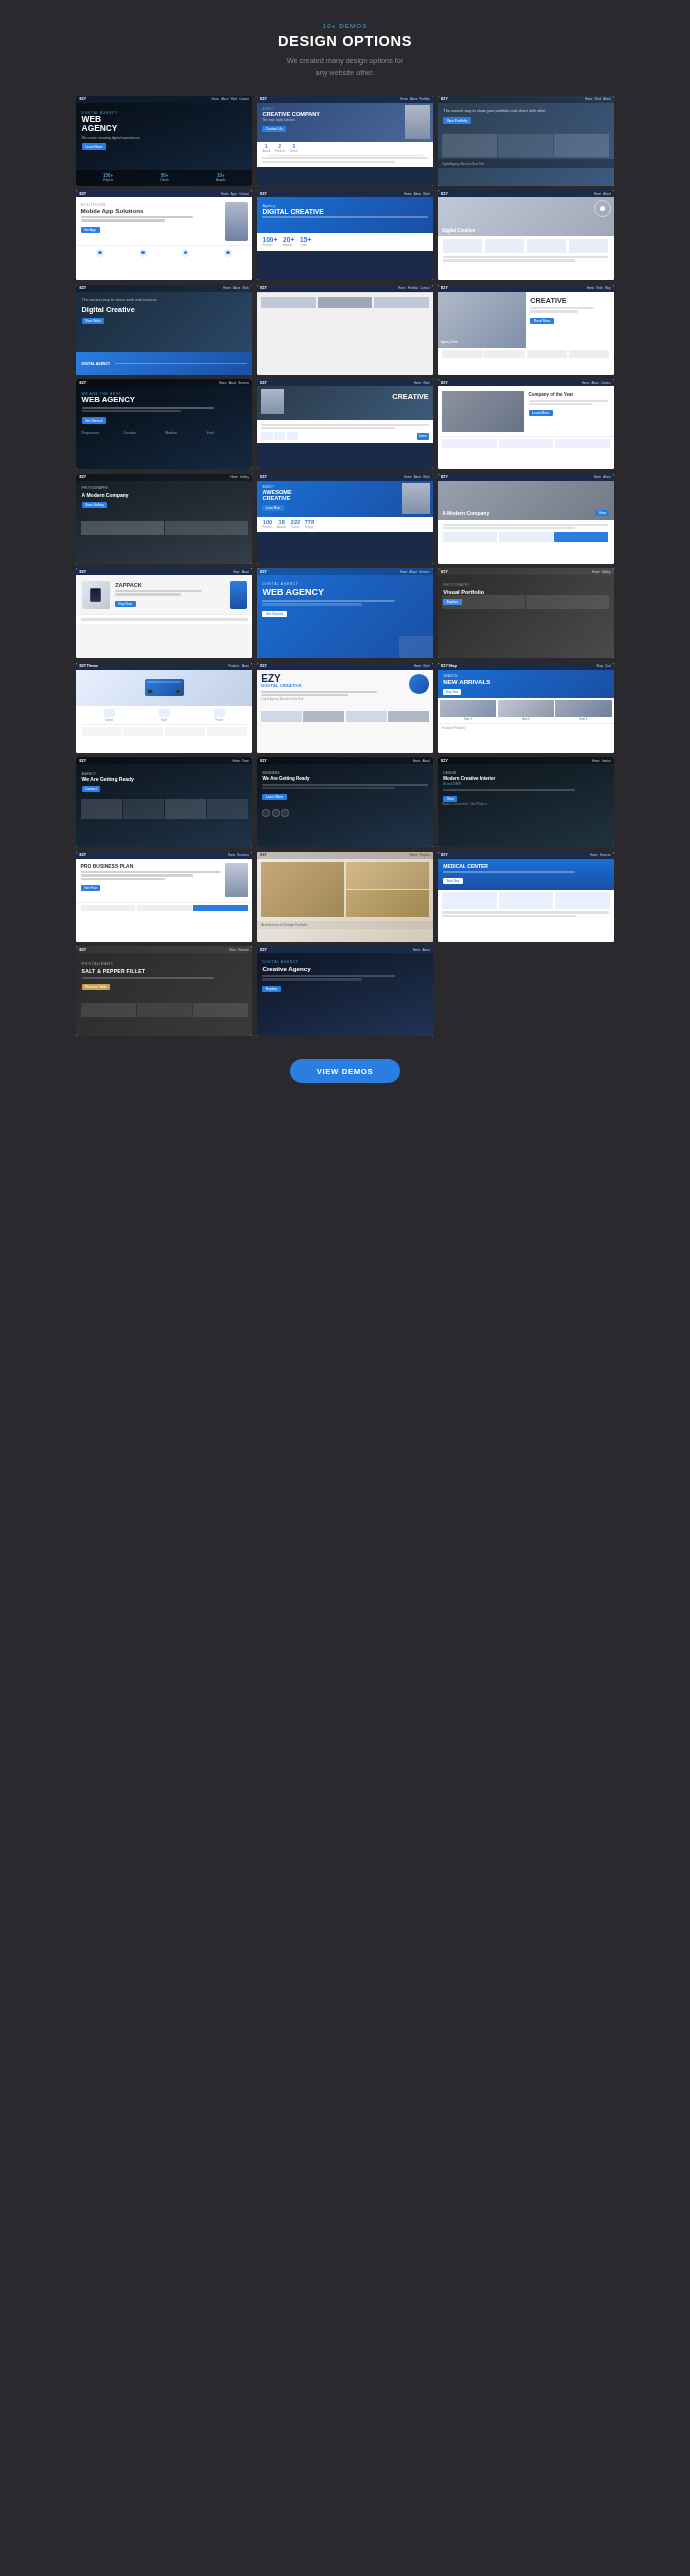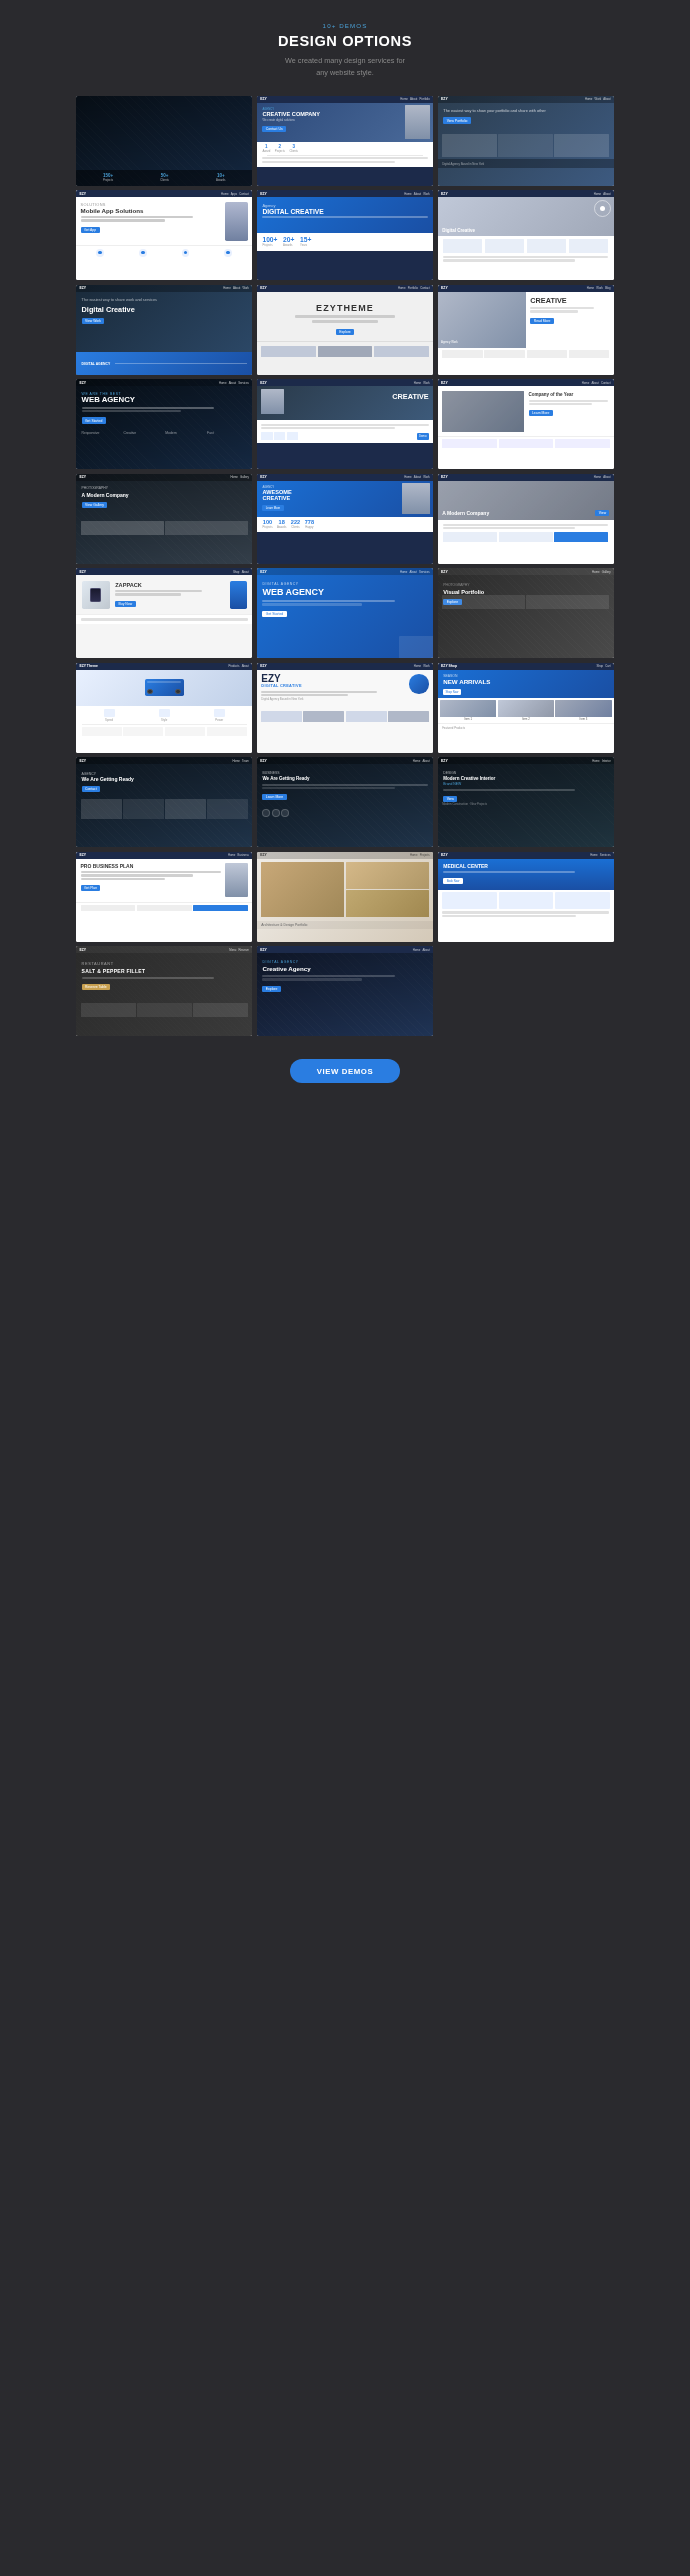--- a/index.html
+++ b/index.html
@@ -152,30 +152,47 @@
     .fake-text-line.med { width: 80%; }
     .fake-text-line.long { width: 100%; }
   </style>
 </head>
 <body>
 
 <div class="header">
   <div class="header-subtitle">10+ DEMOS</div>
   <div class="header-title">DESIGN OPTIONS</div>
   <div class="header-desc">
-    <span>We created many design services for</span><br>
-    <span>any website style.</span>
+    <span>We created many design options for</span><br>
+    <span>any website other.</span>
   </div>
 </div>
 
 <div class="grid">
 
   <div class="demo-card">
     <div class="card-inner dark-full">
       <div class="dark-overlay-img"></div>
+      <div style="position:absolute; top:0; left:0; right:0; z-index:2;">
+        <div class="white-nav" style="background:#0d1b2a;">
+          <div class="white-nav-logo">EZY</div>
+          <div class="white-nav-items">
+            <div class="white-nav-item">Home</div>
+            <div class="white-nav-item">About</div>
+            <div class="white-nav-item">Work</div>
+            <div class="white-nav-item">Contact</div>
+          </div>
+        </div>
+        <div style="padding: 8.4px 5.6px;">
+          <div style="font-size:3.4px; color:#4a9fd4; text-transform:uppercase; letter-spacing:0.6px;">DIGITAL AGENCY</div>
+          <div style="font-size:8.4px; font-weight:900; color:white; text-transform:uppercase; line-height:1.1;">WEB<br>AGENCY</div>
+          <div style="font-size:3.4px; color:rgba(255,255,255,0.6); margin-top:2.2px;">We create amazing digital experiences</div>
+          <div class="card-btn" style="margin-top:2.8px;">Learn More</div>
+        </div>
+      </div>
       <div style="position:absolute; bottom:0; left:0; right:0; z-index:2;">
         <div style="display:flex; justify-content:space-around; padding:3.4px; background:rgba(0,0,0,0.5);">
           <div style="text-align:center;">
             <div style="font-size:4.5px; color:#4a9fd4; font-weight:700;">150+</div>
             <div style="font-size:2.8px; color:rgba(255,255,255,0.6);">Projects</div>
           </div>
           <div style="text-align:center;">
             <div style="font-size:4.5px; color:#4a9fd4; font-weight:700;">50+</div>
             <div style="font-size:2.8px; color:rgba(255,255,255,0.6);">Clients</div>
           </div>
@@ -382,26 +399,20 @@
 
   <div class="demo-card">
     <div class="card-inner" style="background:#f0f0f0;">
       <div class="white-nav" style="background:#1c2a4a;">
         <div class="white-nav-logo">EZY</div>
         <div class="white-nav-items">
           <div class="white-nav-item">Home</div>
           <div class="white-nav-item">Portfolio</div>
           <div class="white-nav-item">Contact</div>
         </div>
-      </div>
-      <div style="text-align:center; padding:11.2px 5.6px 5.6px;">
-        <div style="font-size:9px; font-weight:900; color:#333; text-transform:uppercase; letter-spacing:1.1px;">EZYTHEME</div>
-        <div class="fake-text-line med" style="background:#ccc; margin:2.8px auto; width:60%;"></div>
-        <div class="fake-text-line short" style="background:#ccc; margin:1.7px auto; width:40%;"></div>
-        <div class="card-btn" style="margin-top:4.5px;">Explore</div>
       </div>
       <div style="display:flex; gap:1.7px; padding:4.5px; border-top:0.6px solid #ddd;">
         <div style="flex:1; height:11.2px; background:#c0c8d8; border-radius:0.6px;"></div>
         <div style="flex:1; height:11.2px; background:#a0a8b8; border-radius:0.6px;"></div>
         <div style="flex:1; height:11.2px; background:#c0c8d8; border-radius:0.6px;"></div>
       </div>
     </div>
   </div>
 
   <div class="demo-card">

